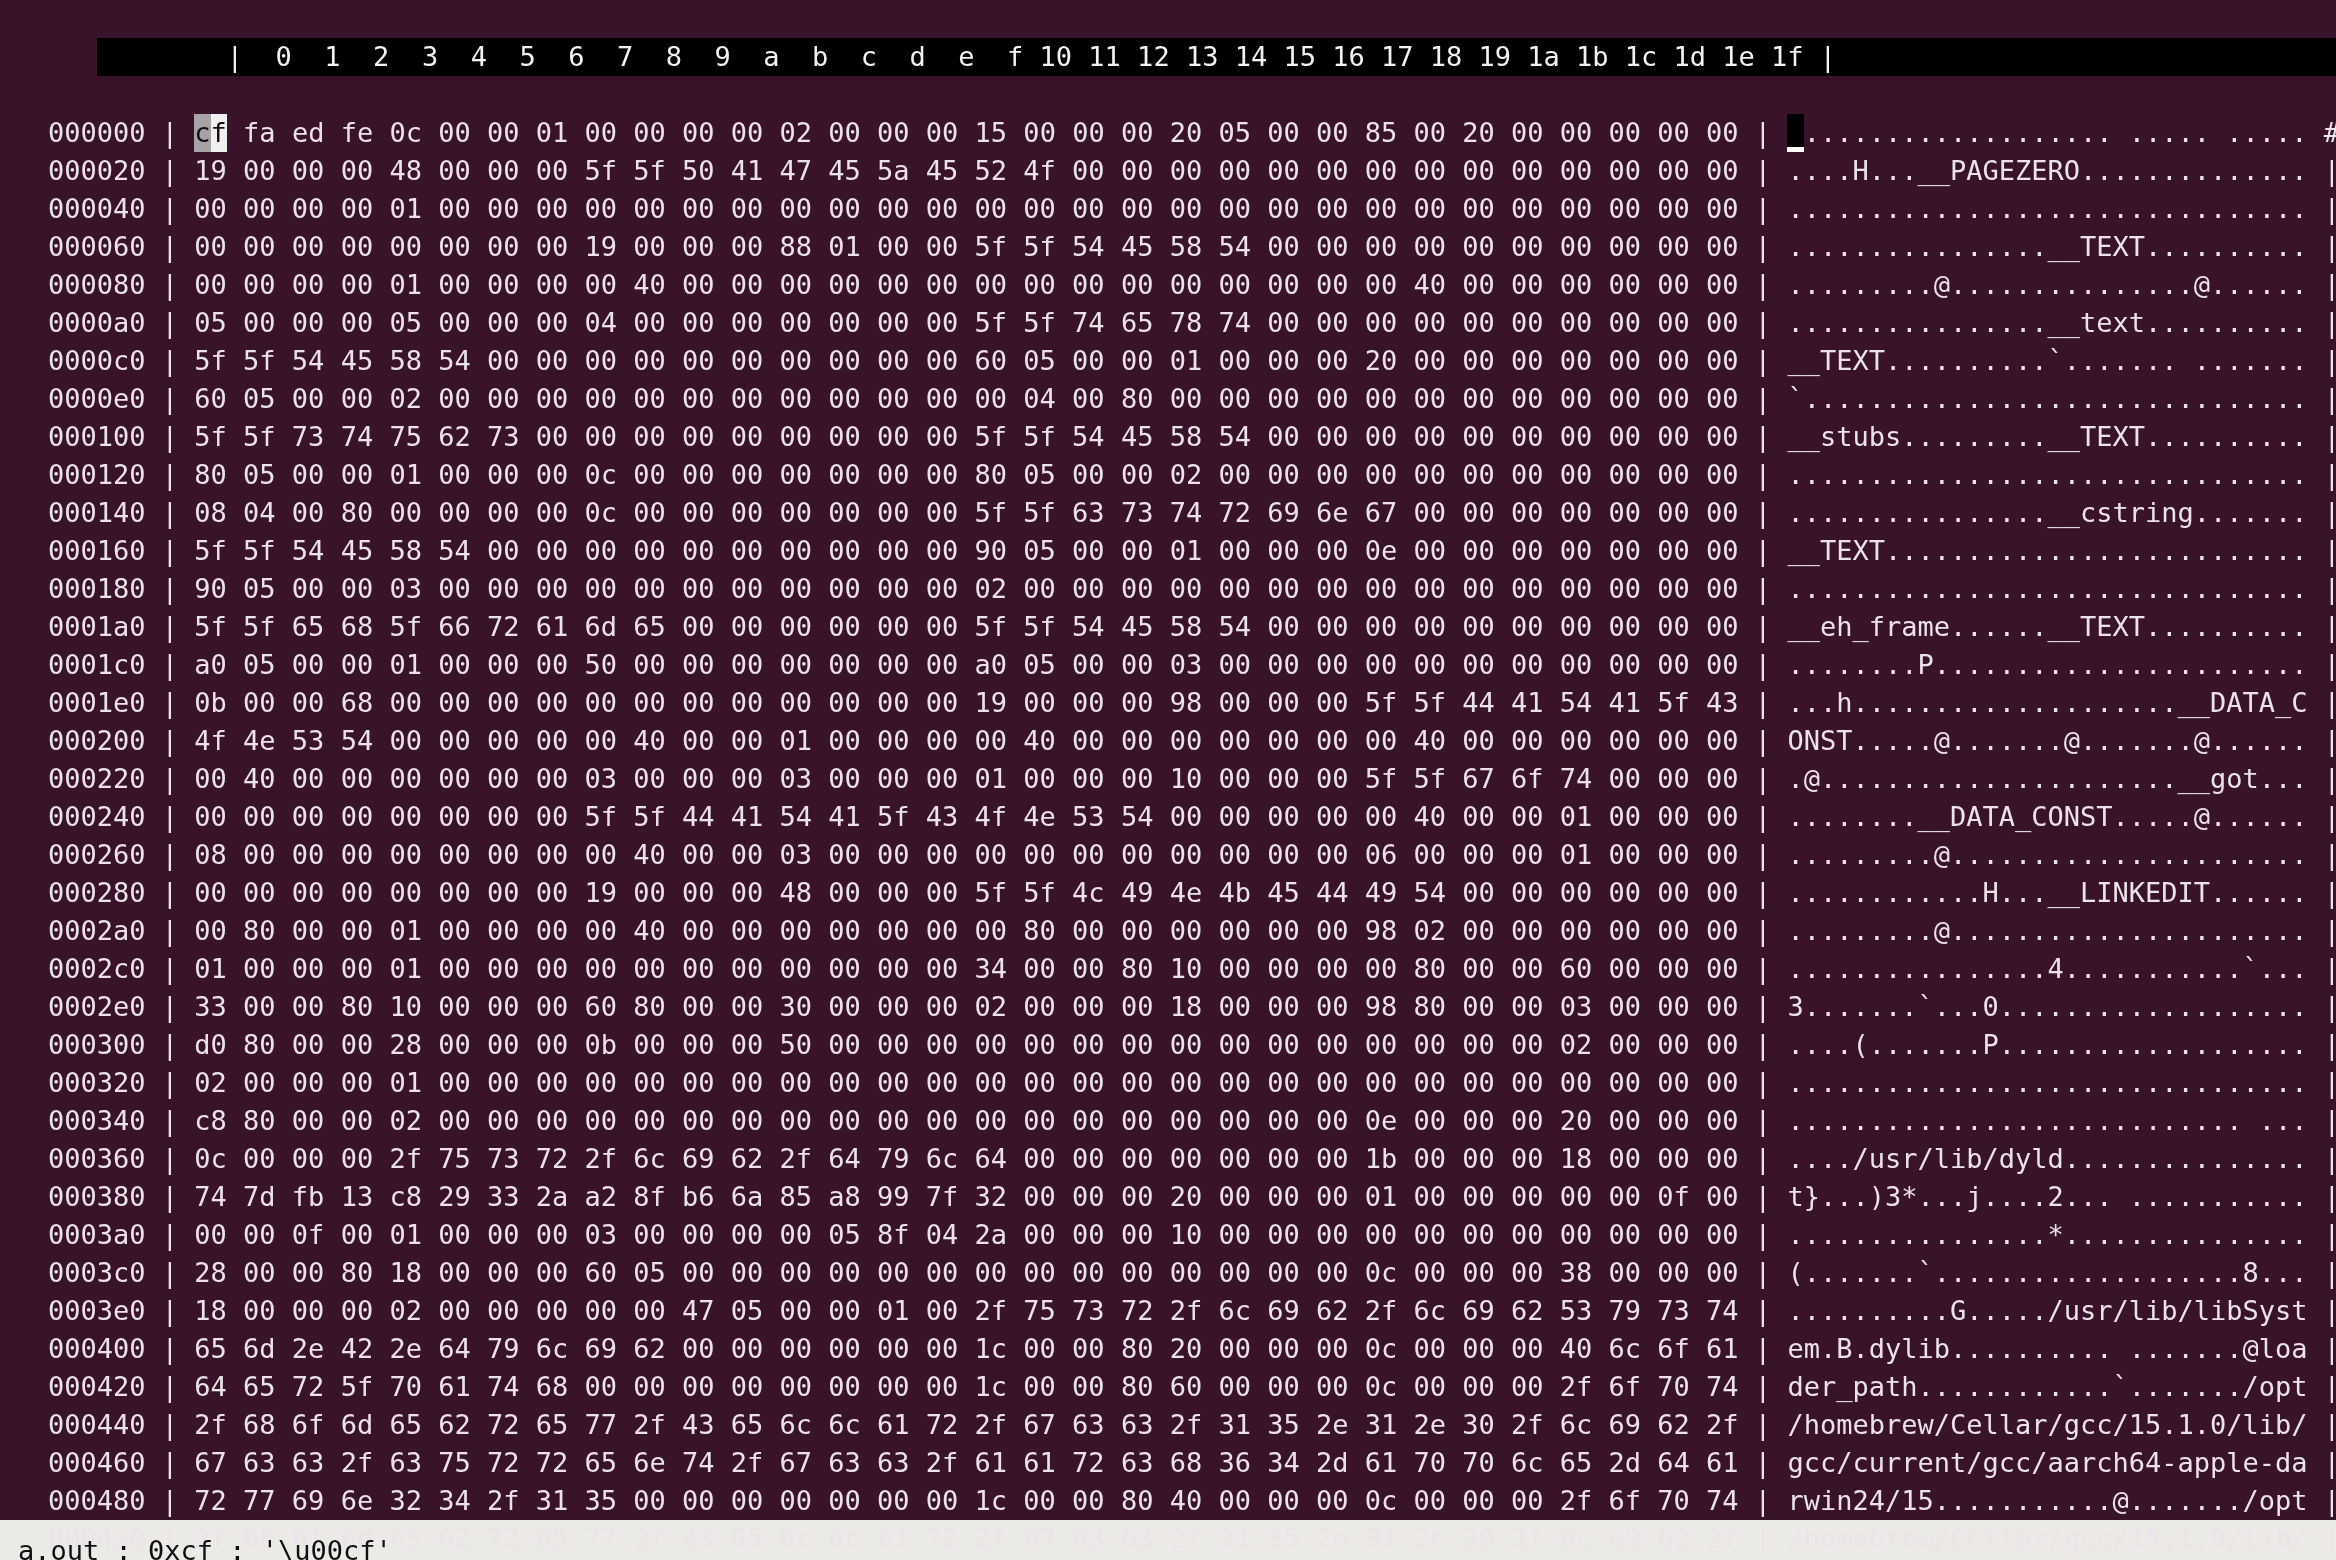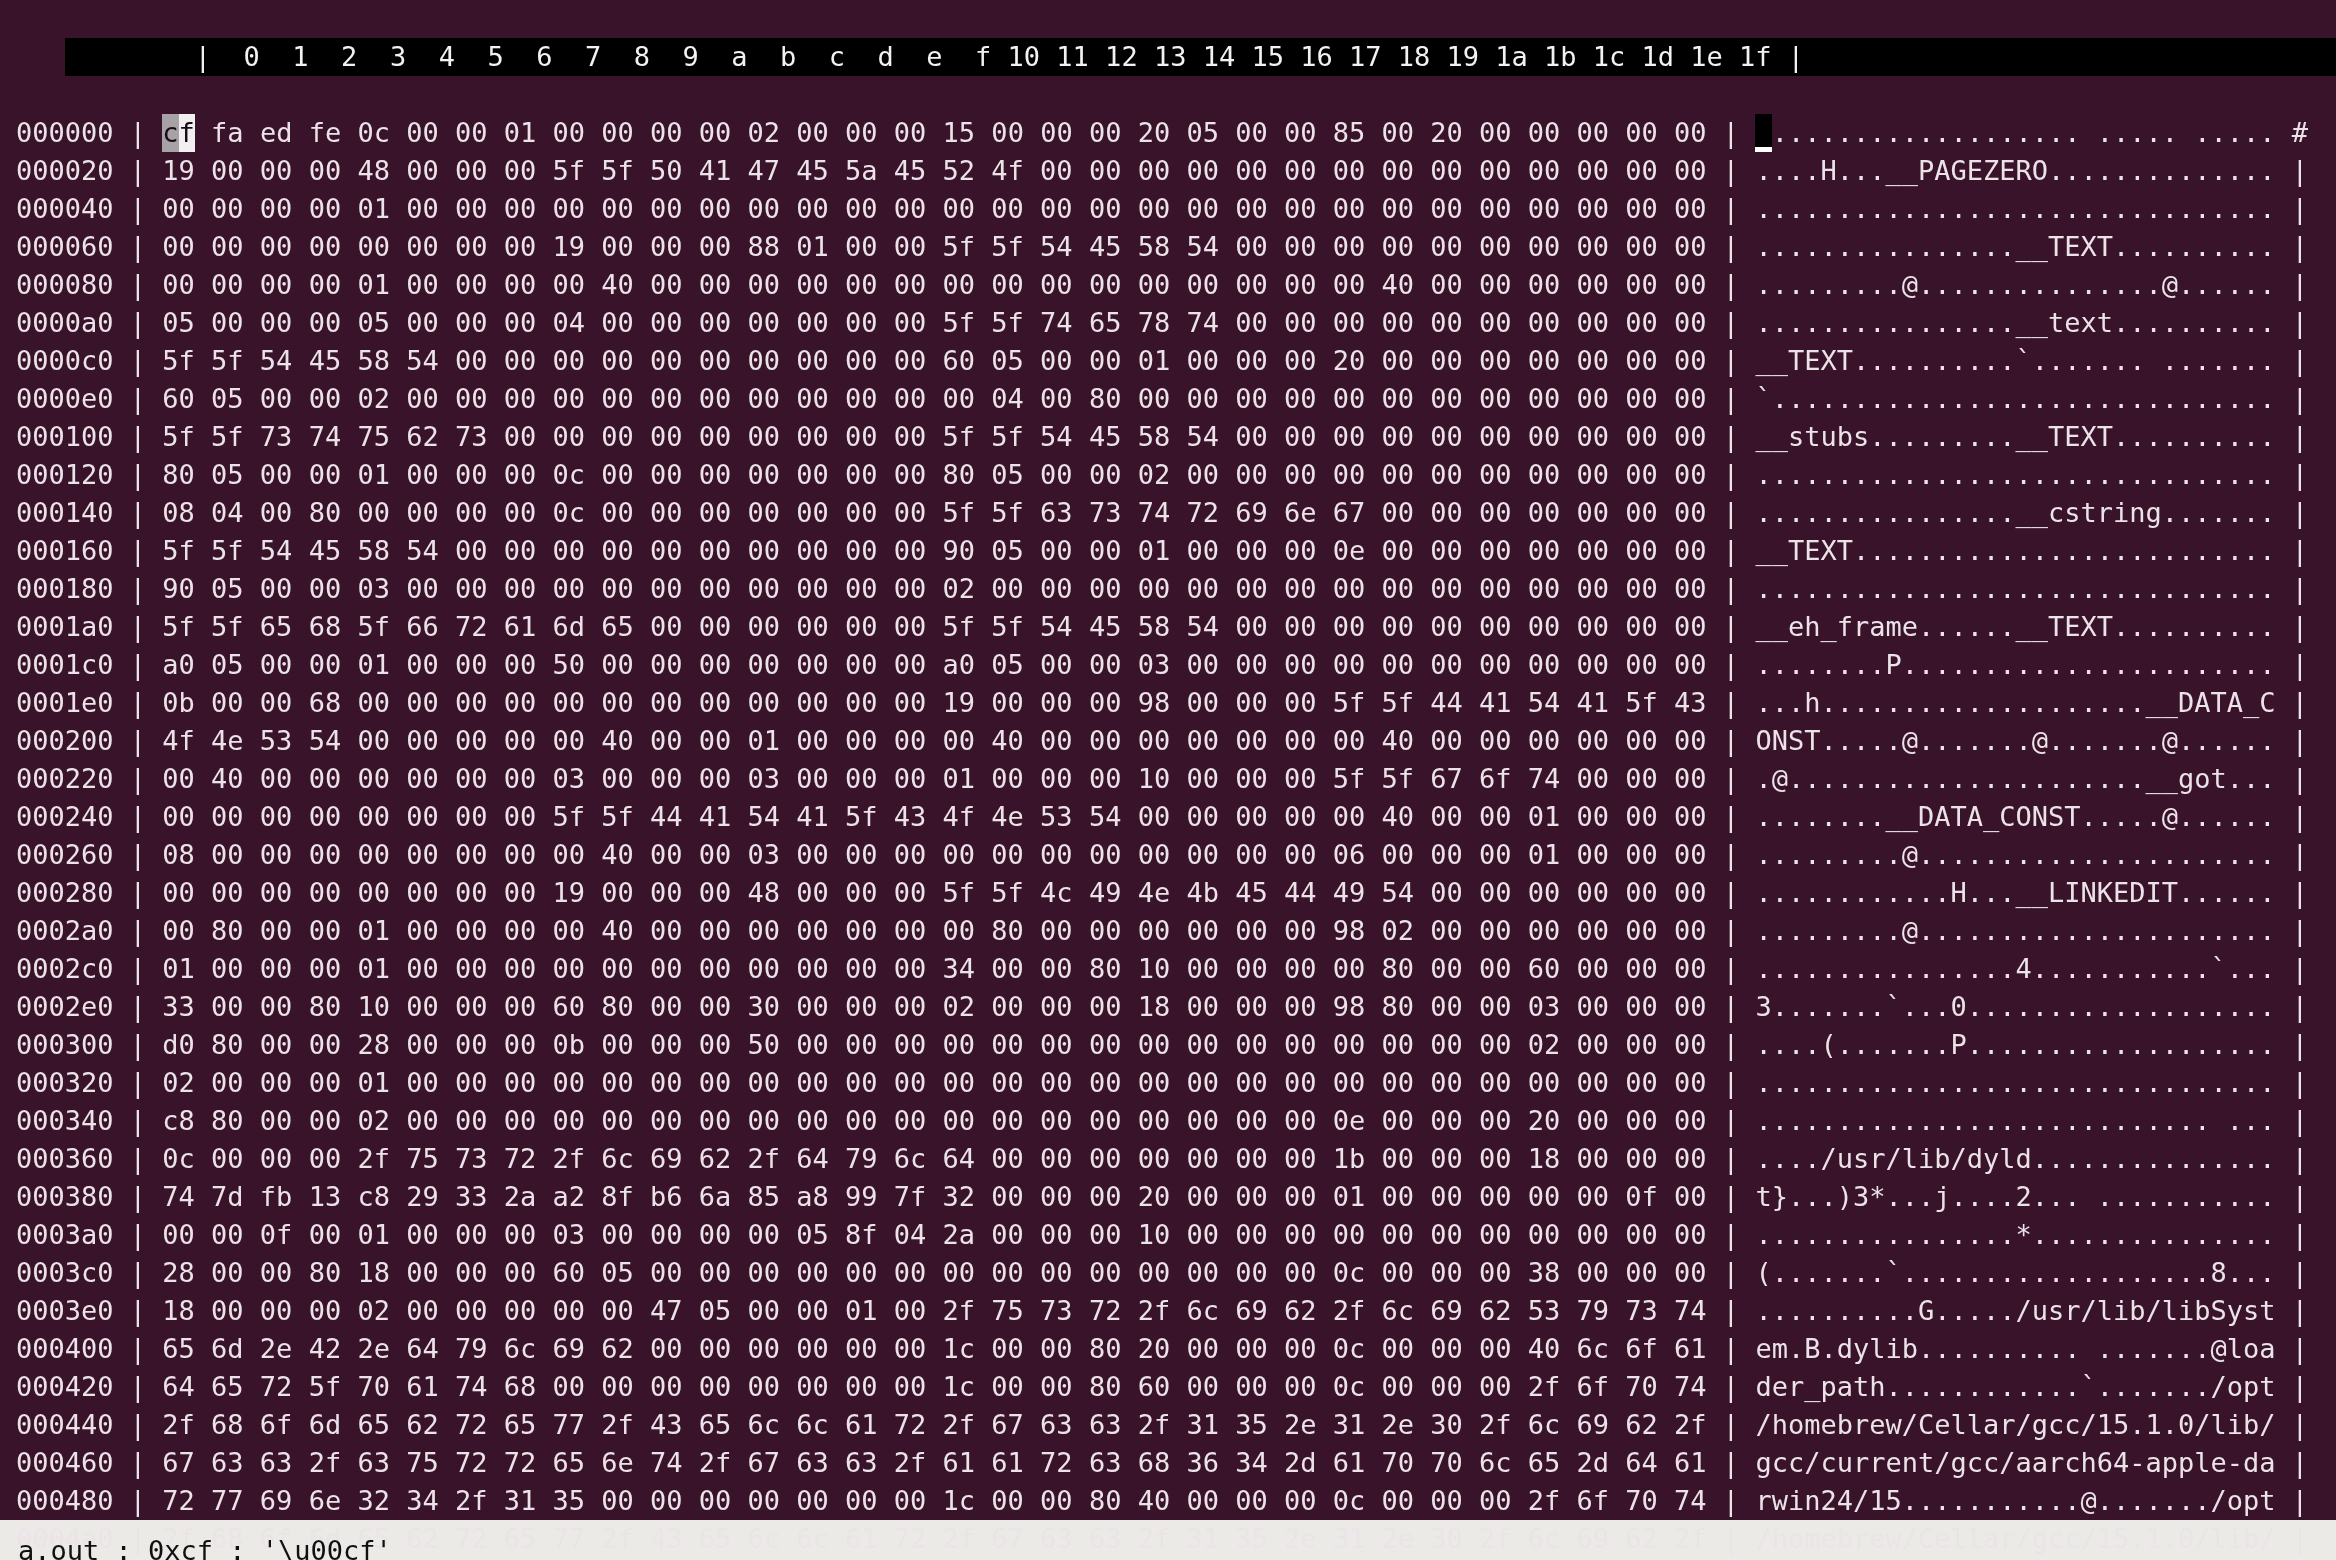--- a/index.html
+++ b/index.html
@@ -4,20 +4,21 @@
 <style>
   html,body{margin:0;padding:0;background:#000;}
   .screen{position:relative;width:2336px;height:1560px;background:#000;overflow:hidden;}
   .terminal{
     background:var(--bg,#38132a);
     color:var(--fg,#ece3e8);
     font-family:"DejaVu Sans Mono",monospace;
     font-size:27px;line-height:38px;
     white-space:pre;
     height:1520px;
+    padding-left:32px;
   }
   .hdr{
     background:var(--hdr-bg,#000);
     color:var(--hdr-fg,#f3f1f2);
     display:inline-block;
     padding-left:16px;
     height:38px;
   }
   .rows{display:block;}
   .row{padding-left:16px;height:38px;}

